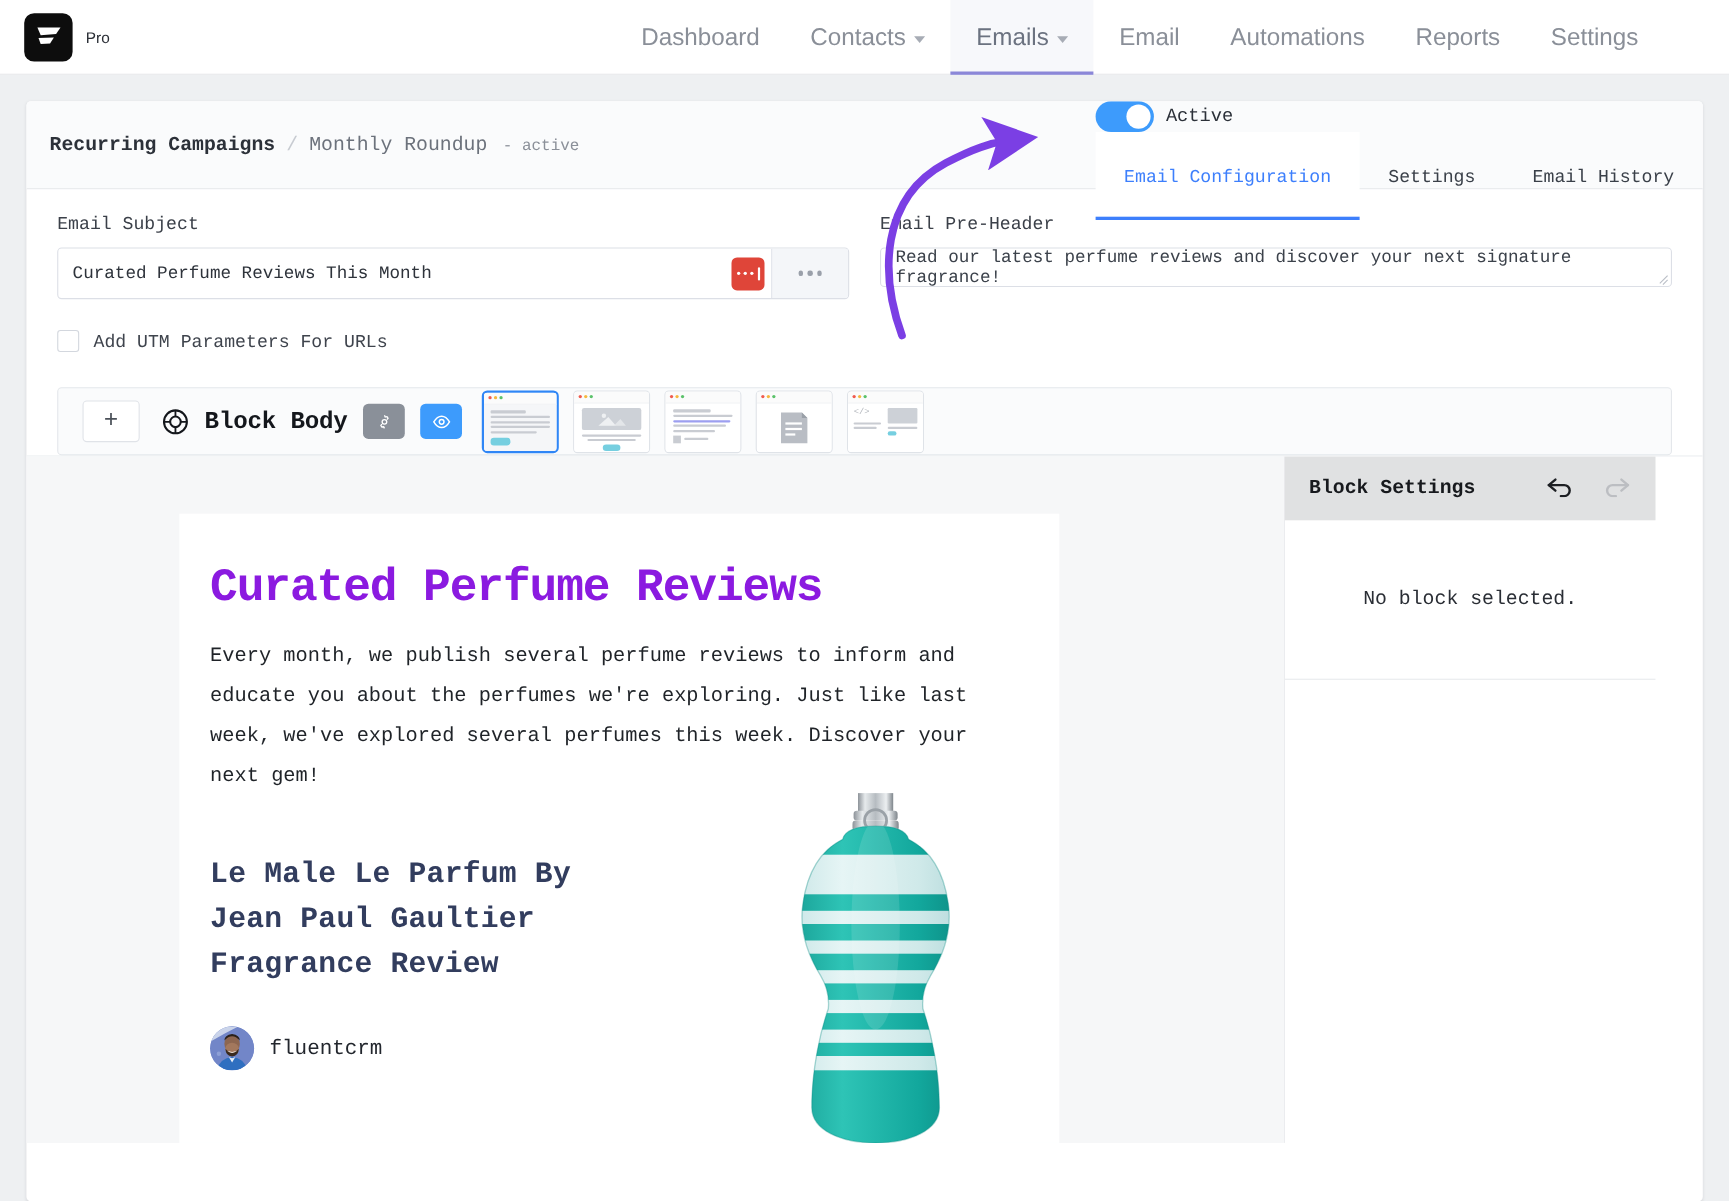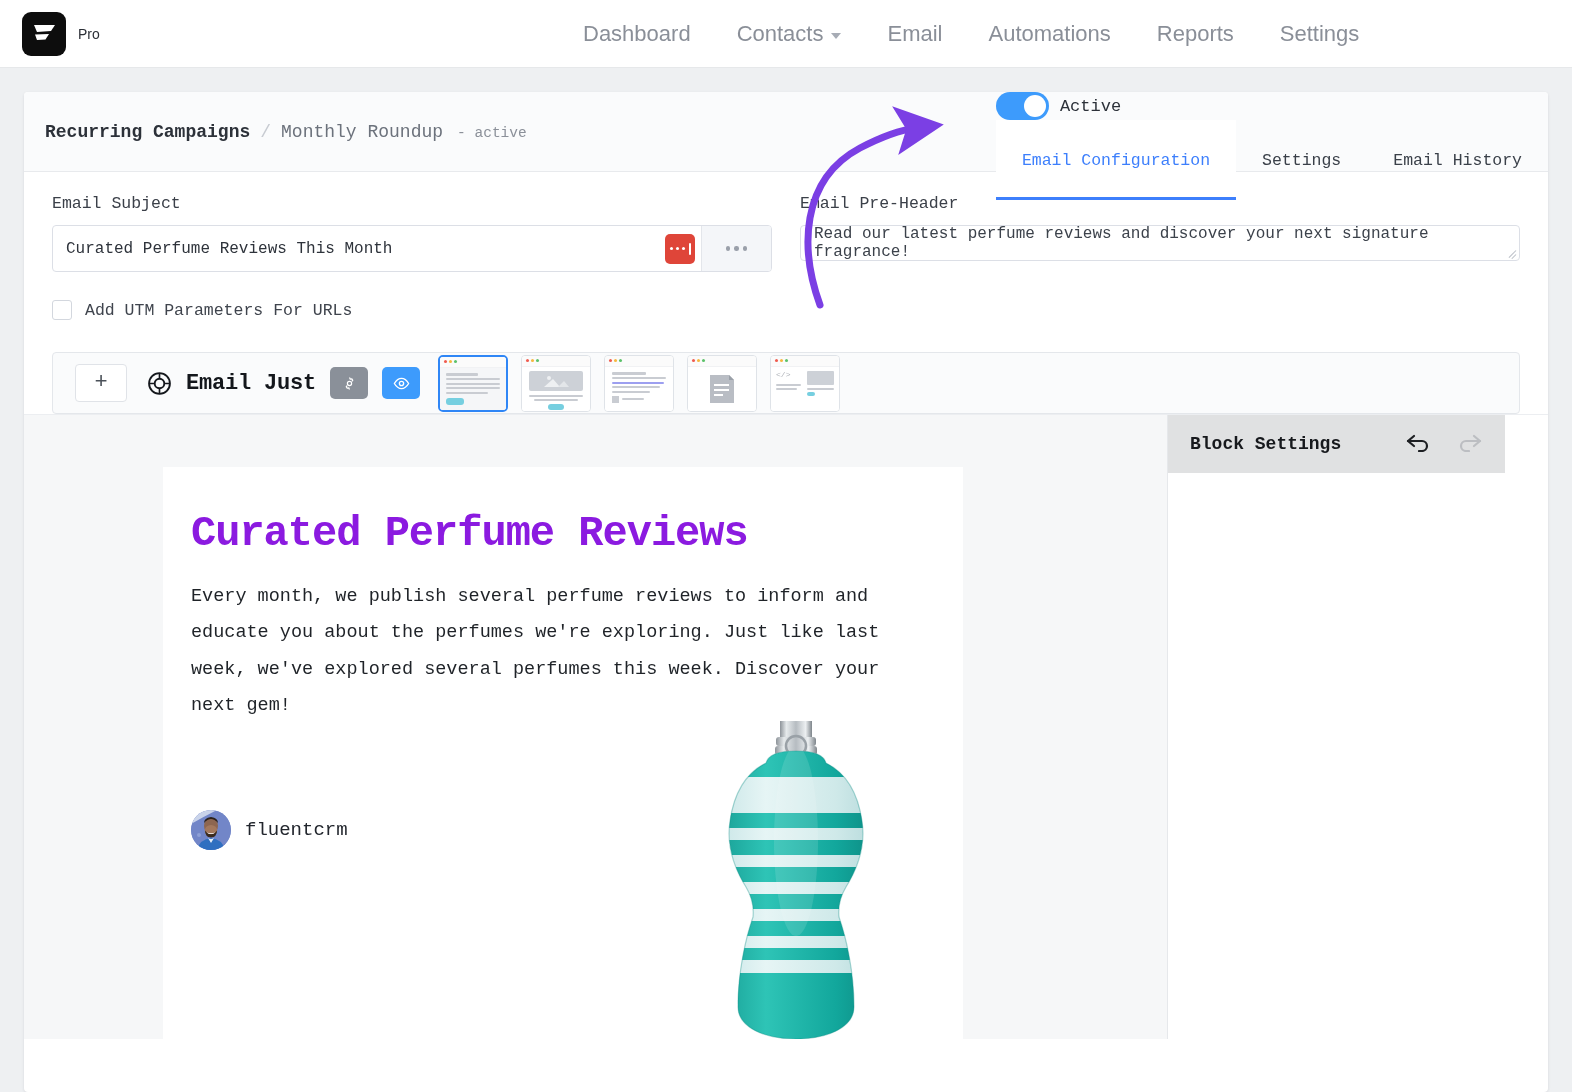--- a/index.html
+++ b/index.html
@@ -231,20 +231,24 @@
   </div>
 
   <div class="mainnav">
     <div class="navitem">
       <span>Dashboard</span>
     </div>
     <div class="navitem">
       <span>Contacts</span>
       <span class="chev"></span>
     </div>
+    <div class="navitem active">
+      <span>Emails</span>
+      <span class="chev"></span>
+    </div>
     <div class="navitem">
       <span>Email</span>
     </div>
     <div class="navitem">
       <span>Automations</span>
     </div>
     <div class="navitem">
       <span>Reports</span>
     </div>
     <div class="navitem">
@@ -322,21 +326,21 @@
 
   <div class="bodybar">
     <div class="plusbtn">+</div>
     <span class="ringicon">
       <svg width="25" height="25" viewBox="0 0 24 24">
         <circle cx="12" cy="12" r="10" fill="none" stroke="#14171c" stroke-width="1.8"></circle>
         <circle cx="12" cy="12" r="4.6" fill="none" stroke="#14171c" stroke-width="1.8"></circle>
         <path d="M12 2.2 L12 7.4 M12 16.6 L12 21.8 M2.2 12 L7.4 12 M16.6 12 L21.8 12" stroke="#14171c" stroke-width="1.6"></path>
       </svg>
     </span>
-    <span class="bodytitle">Email Just</span>
+    <span class="bodytitle">Block Body</span>
 
     <div class="sqbtn grey">
       <svg width="17" height="17" viewBox="0 0 24 24">
         <path fill="#fff" d="M12 8.2a3.8 3.8 0 100 7.6 3.8 3.8 0 000-7.6zm0 5.9a2.1 2.1 0 110-4.2 2.1 2.1 0 010 4.2z"></path>
         <path fill="#fff" d="M20.4 13.3l-1.7-.4a6.9 6.9 0 00-.5-1.2l1-1.4-1.7-1.7-1.4 1a6.9 6.9 0 00-1.2-.5l-.4-1.7h-2.4l-.4 1.7c-.4.1-.8.3-1.2.5l-1.4-1L5.4 10.3l1 1.4c-.2.4-.4.8-.5 1.2l-1.7.4v2.4l1.7.4c.1.4.3.8.5 1.2l-1 1.4 1.7 1.7 1.4-1c.4.2.8.4 1.2.5l.4 1.7h2.4l.4-1.7c.4-.1.8-.3 1.2-.5l1.4 1 1.7-1.7-1-1.4c.2-.4.4-.8.5-1.2l1.7-.4z" opacity="0.0"></path>
         <path fill="none" stroke="#fff" stroke-width="1.7" d="M12 3.6l1 2.1 2.3-.3 1.3 1.9-1.3 1.9M12 20.4l-1-2.1-2.3.3-1.3-1.9 1.3-1.9"></path>
       </svg>
     </div>
     <div class="sqbtn blue">
       <svg width="19" height="19" viewBox="0 0 24 24">
@@ -441,20 +445,21 @@
   </div>
 
   <div class="editor">
     <div class="canvas">
       <div class="emailcard">
         <h1 class="em-h1">Curated Perfume Reviews</h1>
         <p class="em-p">Every month, we publish several perfume reviews to inform and educate you about the perfumes we're exploring. Just like last week, we've explored several perfumes this week. Discover your next gem!</p>
 
         <div class="review">
           <div>
+            <h2 class="em-h2">Le Male Le Parfum By Jean Paul Gaultier Fragrance Review</h2>
             <div class="author">
               <div class="avatar">
                 <svg width="40" height="40" viewBox="0 0 40 40">
                   <circle cx="20" cy="20" r="20" fill="#7286c8"></circle>
                   <path d="M0 14 Q14 6 26 0 L0 0 Z" fill="#e8eef6" opacity="0.75"></path>
                   <circle cx="8" cy="25" r="2" fill="#8ea0d6"></circle>
                   <ellipse cx="20" cy="16" rx="7" ry="8" fill="#8d6650"></ellipse>
                   <path d="M13 13 Q20 5 27 13 Q27 8 20 7 Q13 8 13 13 Z" fill="#2b2119"></path>
                   <ellipse cx="20" cy="20.5" rx="6.2" ry="5.6" fill="#a3785d"></ellipse>
                   <path d="M14 20.5 Q20 28 26 20.5 Q26 27 20 27.5 Q14 27 14 20.5Z" fill="#3a2a1e"></path>
@@ -554,20 +559,21 @@
             </svg>
           </span>
           <span>
             <svg width="26" height="20" viewBox="0 0 26 20">
               <path d="M17 4 L23 9 L17 14" fill="none" stroke="#bcbec2" stroke-width="2.2" stroke-linecap="round" stroke-linejoin="round"></path>
               <path d="M23 9 H9 A5 5 0 0 0 9 19 H12" fill="none" stroke="#bcbec2" stroke-width="2.2" stroke-linecap="round"></path>
             </svg>
           </span>
         </span>
       </div>
+      <div class="panelbody">No block selected.</div>
     </div>
   </div>
 </div>
 
 <svg class="annot">
   <defs>
     <marker id="arrowhead" markerWidth="7" markerHeight="7" refX="3" refY="3.5" orient="auto">
       <path d="M0 0 L7 3.5 L0 7 L1.6 3.5 Z" fill="#7b3fe4"></path>
     </marker>
   </defs>

